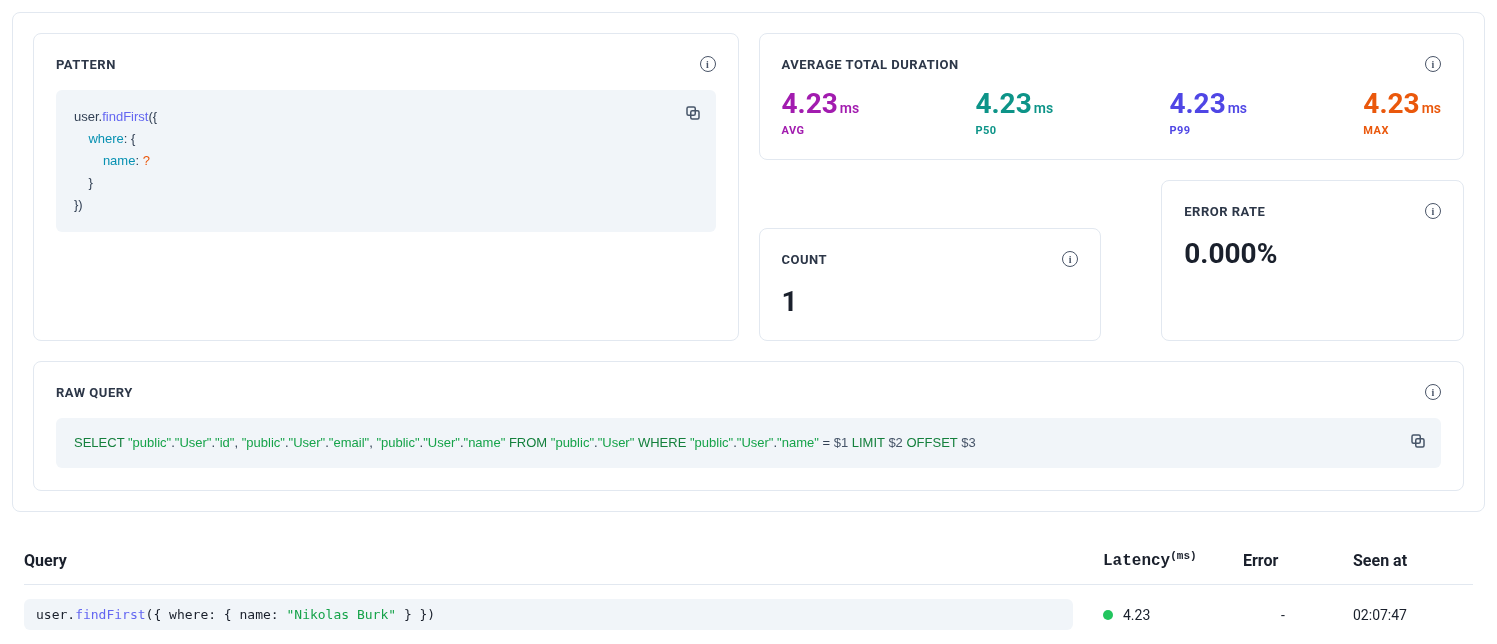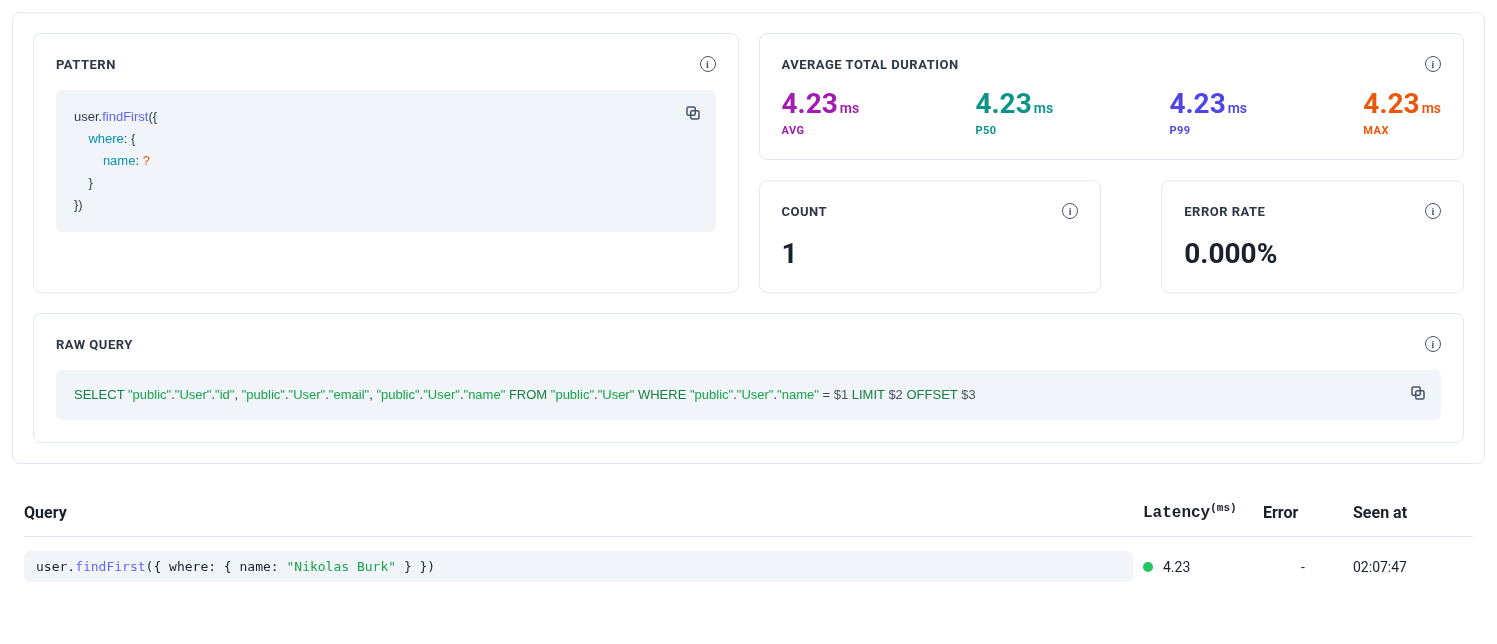--- a/index.html
+++ b/index.html
@@ -22,21 +22,21 @@
 }
 .card {
   border: 1px solid #e2e8f0;
   border-radius: 8px;
   padding: 22px;
   background: #fff;
   position: relative;
 }
 .pattern-card { grid-column: 1 / 3; grid-row: 1 / 3; }
 .avg-card     { grid-column: 3 / 5; grid-row: 1 / 2; }
-.count-card   { grid-column: 3 / 4; grid-row: 2 / 3; }
+.count-card   { grid-column: 3 / 4; grid-row: 2 / 3; margin-top: 48px; }
 .error-card   { grid-column: 4 / 5; grid-row: 2 / 3; margin-left: 40px; }
 
 .card-header {
   display: flex;
   justify-content: space-between;
   align-items: center;
   margin-bottom: 18px;
 }
 .card-title {
   font-size: 13px;
@@ -104,21 +104,21 @@
   margin-top: 12px;
 }
 
 .raw-card { margin-top: 20px; }
 .raw-card .code-box { white-space: normal; font-size: 13px; padding: 14px 18px; }
 
 .table-wrap { padding: 0 12px; }
 .tbl-header, .tbl-row {
   display: grid;
   grid-template-columns: 1fr 110px 80px 120px;
-  gap: 10px;
+  gap: 30px;
   align-items: center;
   padding: 14px 0;
 }
 .tbl-header { border-bottom: 1px solid #e2e8f0; }
 .th { font-size: 16px; font-weight: 700; color: #1a202c; }
 .th.right { text-align: left; font-family: Liberation Mono, monospace; }
 .th sup { font-size: 11px; font-weight: 600; }
 .td { font-size: 14px; color: #1a202c; }
 .query-cell {
   background: #f1f5f9;

